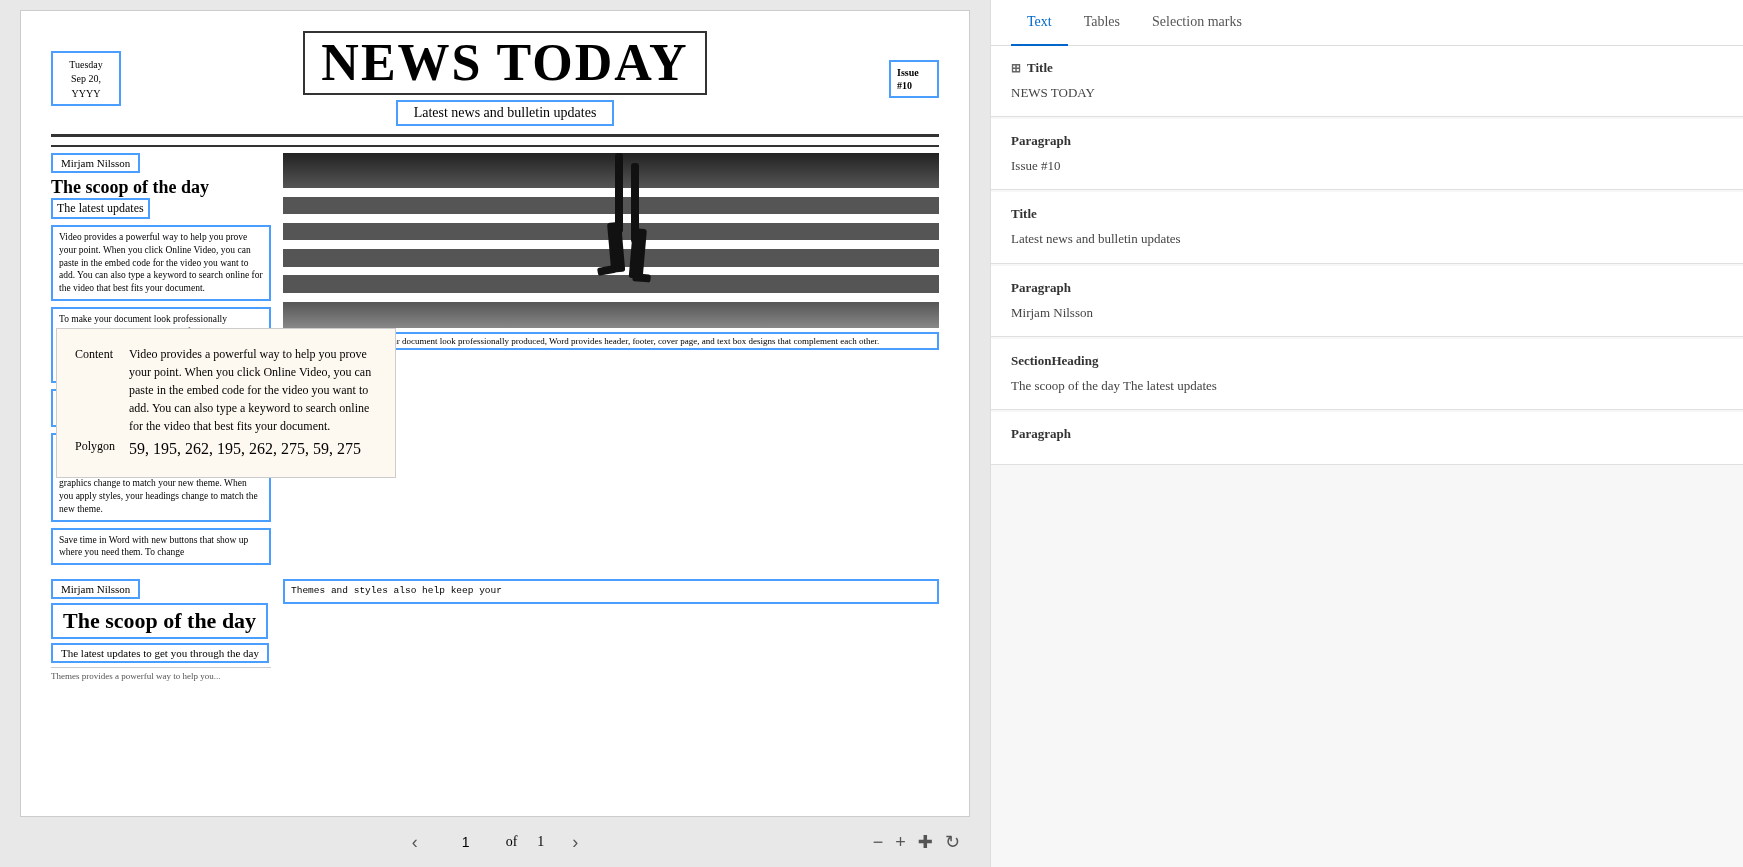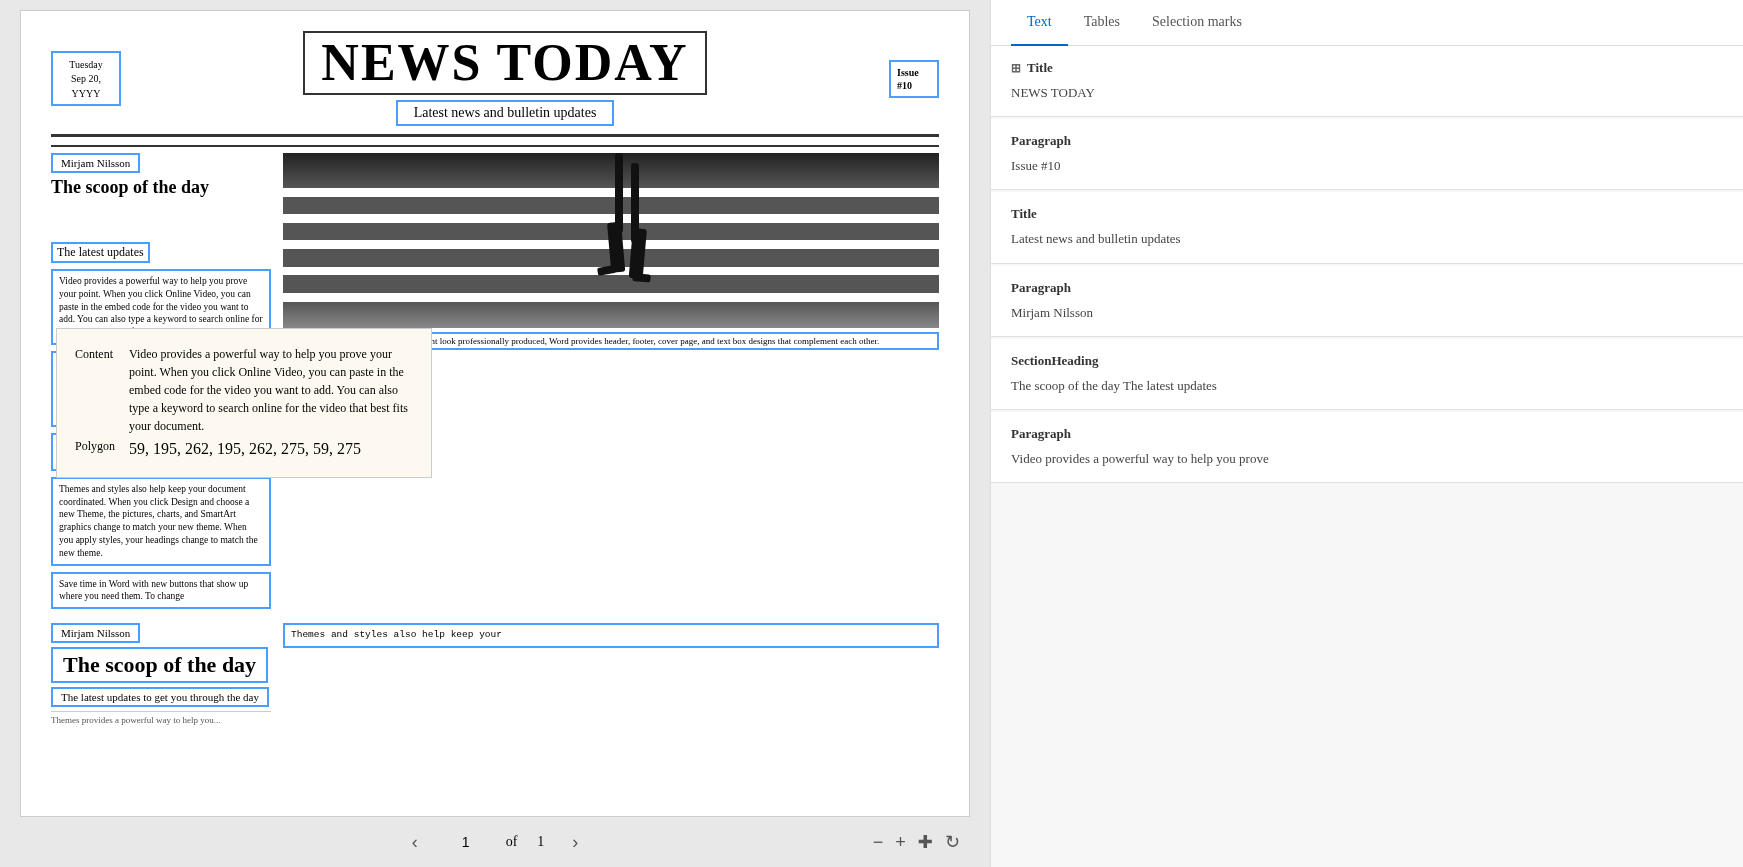--- a/index.html
+++ b/index.html
@@ -113,21 +113,20 @@
       font-weight: bold;
       font-family: 'Times New Roman', serif;
     }
 
     .section-subtitle {
       font-size: 12px;
       border: 2px solid #4a9eff;
       display: inline-block;
       padding: 1px 4px;
       margin-bottom: 6px;
-      margin-top: 44px;
     }
 
     .text-block {
       border: 2px solid #4a9eff;
       padding: 4px 6px;
       font-size: 9.5px;
       line-height: 1.35;
       margin-bottom: 6px;
     }
 
@@ -153,21 +152,21 @@
       left: 50%;
       transform: translateX(-30%);
     }
 
     
     .content-popup {
       position: absolute;
       background: #fef9f0;
       border: 1px solid #ccc;
       padding: 14px 16px;
-      width: 376px;
+      width: 340px;
       top: 175px;
       left: 5px;
       z-index: 10;
       font-size: 12px;
       line-height: 1.5;
     }
 
     
     .caption-box {
       border: 2px solid #4a9eff;
@@ -497,21 +496,20 @@
       <div class="panel-section-value">Mirjam Nilsson</div>
     </div>
 
     <div class="panel-section">
       <div class="panel-section-label">SectionHeading</div>
       <div class="panel-section-value">The scoop of the day The latest updates</div>
     </div>
 
     <div class="panel-section">
       <div class="panel-section-label">Paragraph</div>
-      <div class="panel-section-value">Video provides a powerful way to help you prove</div>
     </div>
 
   </div>
 
   <div class="right-scrollbar">
     
   </div>
 </div>
 
 </body></html>

